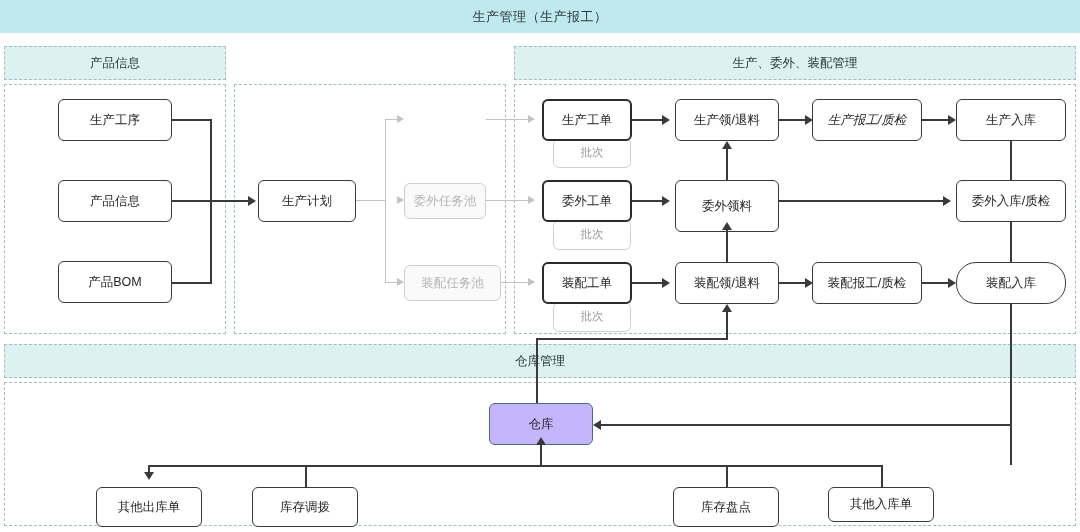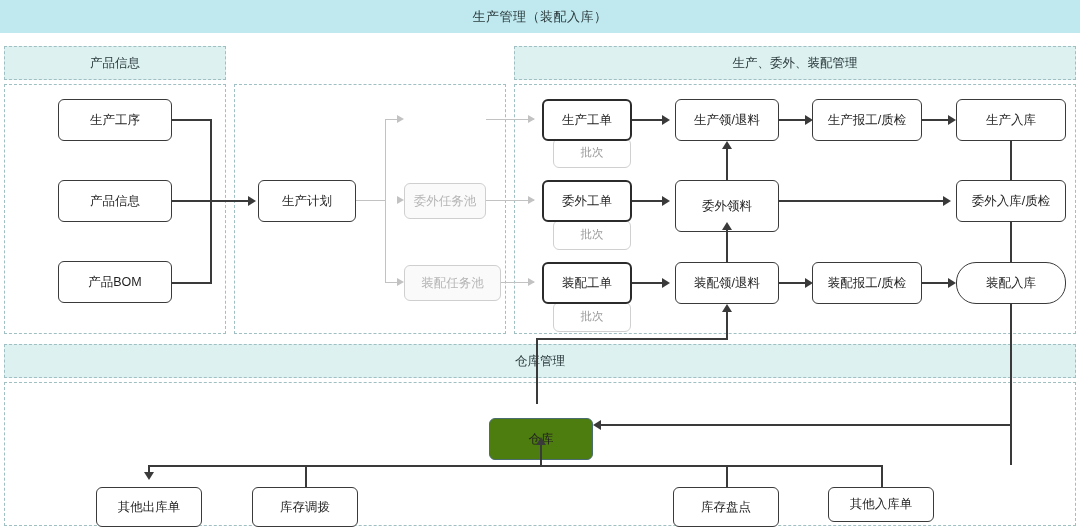--- a/index.html
+++ b/index.html
@@ -15,21 +15,21 @@
   .sec-head{position:absolute;box-sizing:border-box;border:1px dashed #9fbfc2;background:#ddf1f1;
     display:flex;align-items:center;justify-content:center;font-size:12.5px;color:#2b3a3c;}
 
   
   .node{position:absolute;box-sizing:border-box;background:#fff;border:1.6px solid #3a3a3a;
     border-radius:6px;display:flex;align-items:center;justify-content:center;text-align:center;
     font-size:12.5px;color:#1f1f1f;line-height:1.2;}
   .node.bold{border-width:2.2px;border-color:#2b2b2b;z-index:4;}
   .node.ghost{border:1.5px solid #cfcfcf;color:#b5b5b5;background:#fafafa;z-index:1;}
   .node.batch{border:1.5px solid #d0d0d0;color:#9a9a9a;background:#fff;font-size:11.5px;z-index:2;}
-  .node.teal{background:#4d7c0f;border:1.6px solid #4a6d70;margin-top:15px;}
+  .node.teal{background:#c4b5fd;border:1.6px solid #4a6d70;}
 
   
   .ln{position:absolute;background:#3a3a3a;}
   .ln.h{height:1.6px;}
   .ln.v{width:1.6px;}
   .ln.gray{background:#c2c2c2;}
   .ln.gh{height:1.4px;}
   .ln.gv{width:1.4px;}
 
   .arw{position:absolute;width:0;height:0;}
@@ -37,21 +37,21 @@
   .arw.l{border-top:5px solid transparent;border-bottom:5px solid transparent;border-right:8px solid #3a3a3a;}
   .arw.u{border-left:5px solid transparent;border-right:5px solid transparent;border-bottom:8px solid #3a3a3a;}
   .arw.d{border-left:5px solid transparent;border-right:5px solid transparent;border-top:8px solid #3a3a3a;}
   .arw.gr{border-top:4.5px solid transparent;border-bottom:4.5px solid transparent;border-left:7px solid #c2c2c2;}
 </style>
 </head>
 <body>
 
 <div id="stage">
 
-  <div class="title-bar">生产管理（装配入库）</div>
+  <div class="title-bar">生产管理（生产报工）</div>
 
   <div class="sec-head" style="left:4px;top:46px;width:222px;height:34px;">产品信息</div>
   <div class="sec-head" style="left:514px;top:46px;width:562px;height:34px;">生产、委外、装配管理</div>
 
   <div class="panel" style="left:4px;top:84px;width:222px;height:250px;"></div>
   <div class="panel" style="left:234px;top:84px;width:272px;height:250px;"></div>
   <div class="panel" style="left:514px;top:84px;width:562px;height:250px;"></div>
 
   <div class="sec-head" style="left:4px;top:344px;width:1072px;height:34px;">仓库管理</div>
   <div class="panel" style="left:4px;top:382px;width:1072px;height:144px;"></div>
@@ -116,21 +116,21 @@
   <div class="ln v" style="left:536px;top:338px;height:66px;"></div>
 
   <div class="ln h" style="left:779px;top:119px;width:28px;"></div>
   <div class="arw r" style="left:805px;top:115px;"></div>
   <div class="ln h" style="left:779px;top:282px;width:28px;"></div>
   <div class="arw r" style="left:805px;top:278px;"></div>
 
   <div class="ln h" style="left:779px;top:200px;width:166px;"></div>
   <div class="arw r" style="left:943px;top:196px;"></div>
 
-  <div class="node" style="left:812px;top:99px;width:110px;height:42px;">生产报工/质检</div>
+  <div class="node" style="left:812px;top:99px;width:110px;height:42px;font-style:italic;">生产报工/质检</div>
   <div class="node" style="left:812px;top:262px;width:110px;height:42px;">装配报工/质检</div>
 
   <div class="ln h" style="left:922px;top:119px;width:28px;"></div>
   <div class="arw r" style="left:948px;top:115px;"></div>
   <div class="ln h" style="left:922px;top:282px;width:28px;"></div>
   <div class="arw r" style="left:948px;top:278px;"></div>
 
   <div class="node" style="left:956px;top:99px;width:110px;height:42px;">生产入库</div>
   <div class="node" style="left:956px;top:180px;width:110px;height:42px;">委外入库/质检</div>
   <div class="node" style="left:956px;top:262px;width:110px;height:42px;border-radius:20px;">装配入库</div>

